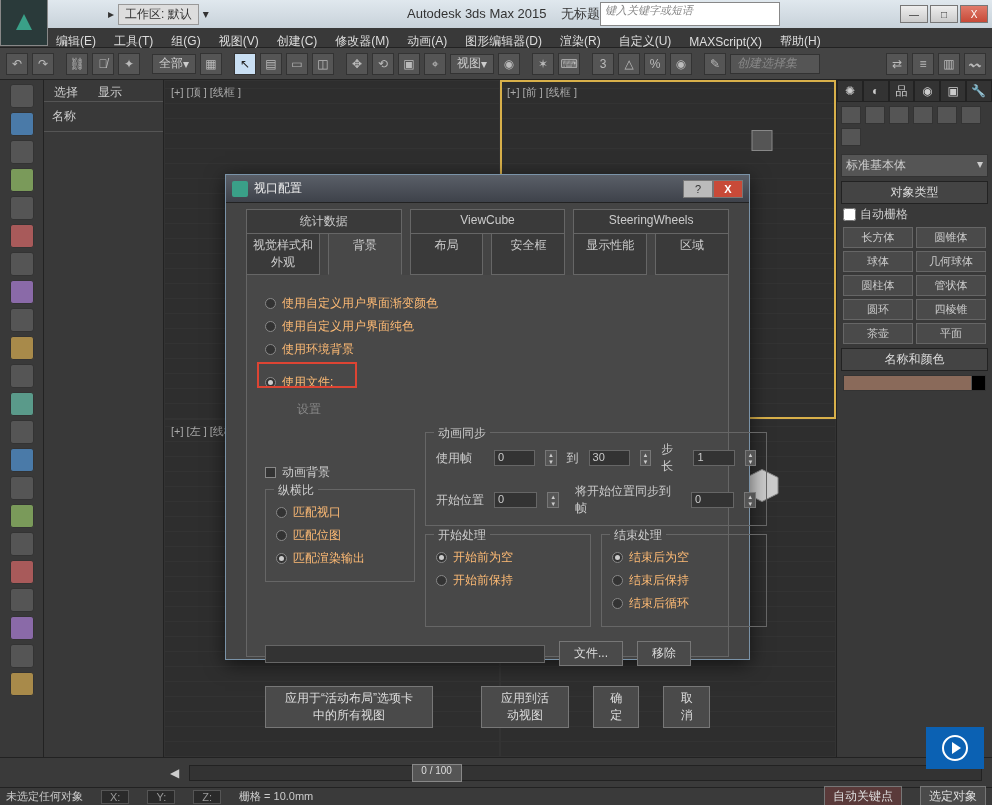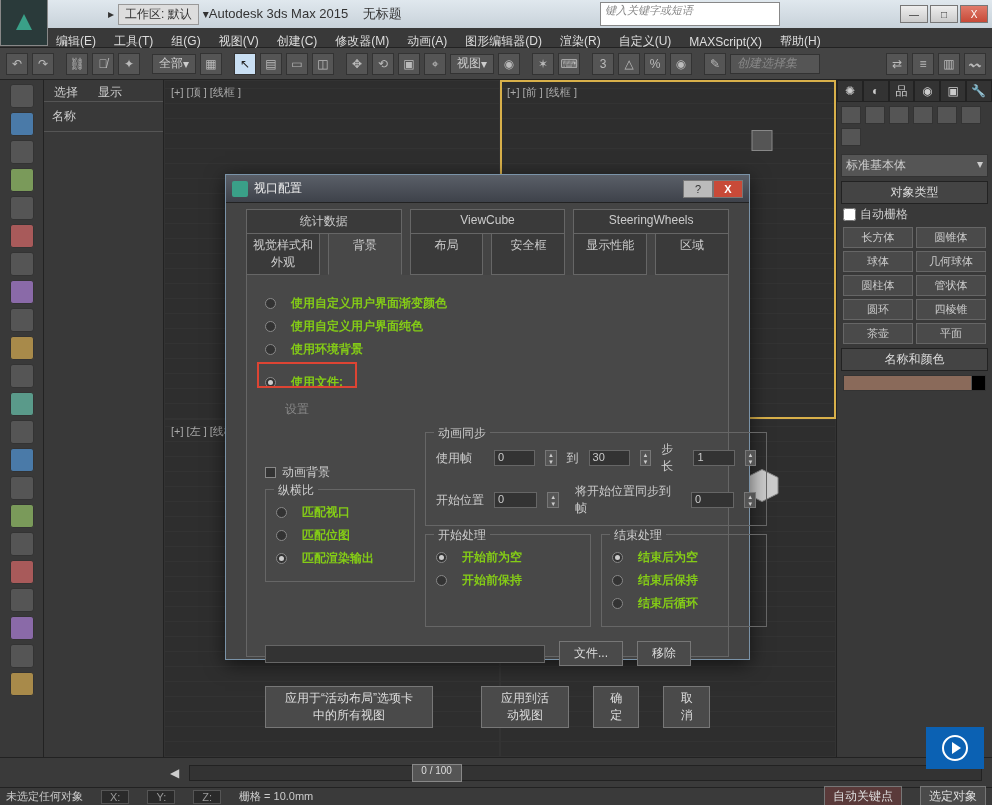--- a/index.html
+++ b/index.html
@@ -9,21 +9,21 @@
     font-family: "Microsoft YaHei", Arial, sans-serif;
     font-size: 12px; color: #ccc;
     position: relative;
   }
   
   .titlebar { height: 28px; background: linear-gradient(#e0e8ee,#c8d2da); display:flex; align-items:center; }
   .titlebar .logo { width: 48px; height: 48px; background:#2a3a3a; margin:0; position:relative; top:8px; left:0; display:flex;align-items:center;justify-content:center; border:1px solid #888; }
   .titlebar .logo svg { width:24px;height:24px; }
   .titlebar .ws { margin-left:10px; color:#333; font-size:12px;}
   .titlebar .wssel { background:#ddd; border:1px solid #999; padding:1px 6px; margin-left:4px; color:#333;}
-  .titlebar .title { flex:1; text-align:left; color:#333; font-size:13px;}
+  .titlebar .title { flex:1; text-align:right; color:#333; font-size:13px;}
   .titlebar .search { width:180px; height:24px; background:#fff; border:1px solid #888; color:#888; padding:0 4px; font-style:italic; font-size:11px;}
   .winbtns { display:flex; margin-right:4px; gap:2px;}
   .winbtn { width:28px; height:18px; background:linear-gradient(#eee,#ccc); border:1px solid #777; display:flex;align-items:center;justify-content:center; color:#333; font-size:10px;}
   .winbtn.close { background:linear-gradient(#e07a6a,#c74a38); color:#fff;}
   
   .menubar { height: 20px; background:#393939; border-bottom:1px solid #222; color:#ddd; display:flex; align-items:center; padding-left:56px; gap:18px;}
   .menubar span { font-size:12px; cursor:default;margin-top:8px;}
   
   .toolbar { height: 32px; background:#444; border-bottom:1px solid #222; display:flex; align-items:center; padding:0 6px; gap:4px;}
   .toolbar .tbtn { width:22px; height:22px; background:#555; border:1px solid #333; display:flex;align-items:center;justify-content:center; color:#bbb; font-size:12px;}
@@ -72,25 +72,25 @@
   .dlg-title .sp { flex:1;}
   .dlg-title .dbtn { width:30px;height:18px; display:flex;align-items:center;justify-content:center; font-size:11px; border:1px solid #777;}
   .dlg-title .dhelp{ background:#bbb; color:#333;}
   .dlg-title .dclose{ background:#c84a38; color:#fff; font-weight:bold;}
   .dlg-body { padding:6px 20px 10px 20px;}
   .tabs { display:flex; gap:8px;}
   .tabrow2 { margin-top:-1px;border-radius:13px;}
   .tab { flex:1; background:#3a3a3a; border:1px solid #666; text-align:center; padding:3px 0; color:#ccc; font-size:12px;}
   .tab.active { background:#484848; border-bottom-color:#484848; position:relative; z-index:2;}
   .tabpage { border:1px solid #666; border-top:none; background:#484848; padding:14px 18px 12px 18px; height:382px;}
-  .radio-row { display:flex; align-items:center; gap:15px; margin:6px 0; color:#84cc16;font-weight:bold;}
+  .radio-row { display:flex; align-items:center; gap:6px; margin:6px 0; color:#fdba74;}
   .radio-row .r { width:11px;height:11px;border-radius:50%; border:1px solid #888; background:#333; display:inline-block; position:relative;}
   .radio-row .r.sel::after { content:""; position:absolute; inset:2px; border-radius:50%; background:#ccc;}
   .redbox { position:absolute; border:2px solid #d43; pointer-events:none;}
-  .subind { margin-left:20px; color:#888;}
+  .subind { margin-left:32px; color:#888;}
   .grp { border:1px solid #666; margin-top:8px; padding:8px 10px; position:relative;}
   .grp > .gl { position:absolute; top:-8px; left:8px; background:#484848; padding:0 4px; color:#ccc;}
   .hlay { display:flex; gap:10px;}
   .col { flex:1;}
   .spin { display:flex; align-items:center; gap:10px;}
   .spin .lb { min-width:48px; color:#ccc;}
   .spin .inp { width:44px;height:16px; background:#333; border:1px solid #666; color:#ccc; font-size:11px; padding:0 3px;}
   .spin .arr { width:12px;height:16px; background:#555; border:1px solid #777; display:flex;flex-direction:column;}
   .spin .arr span{flex:1;display:flex;align-items:center;justify-content:center;font-size:6px;color:#ccc;}
   .chk { display:flex;align-items:center;gap:6px;margin:6px 0;}

